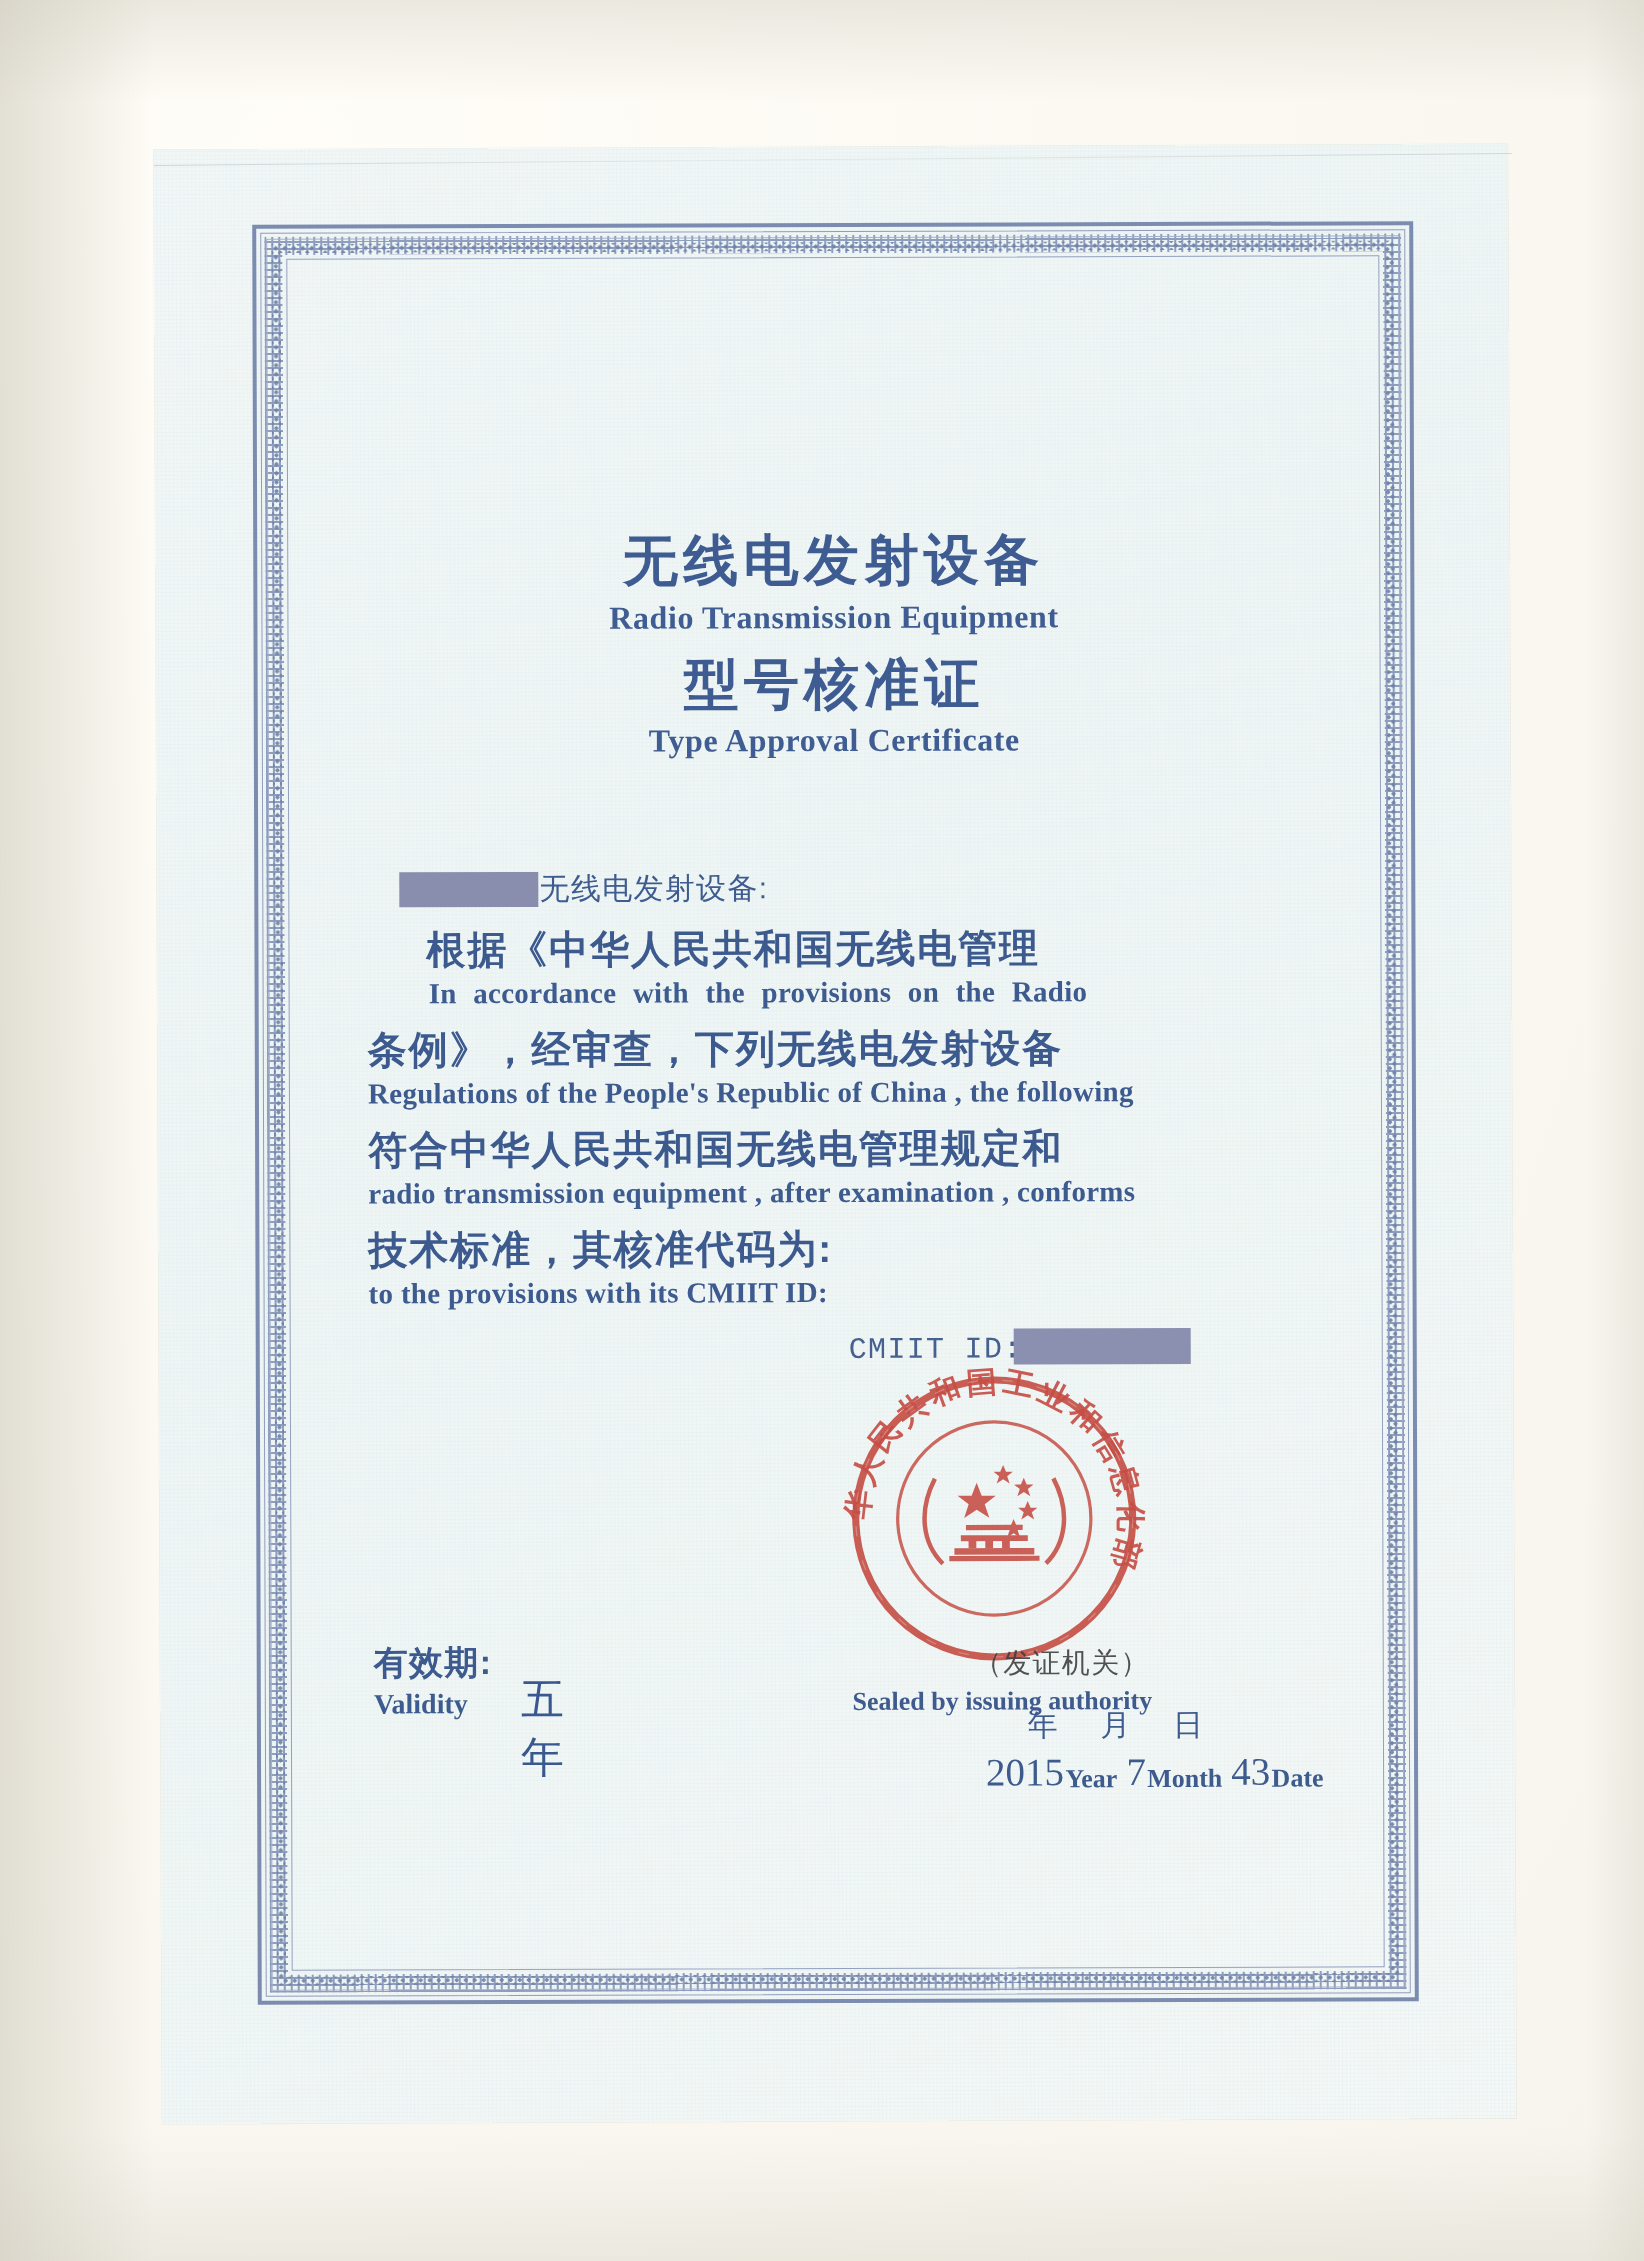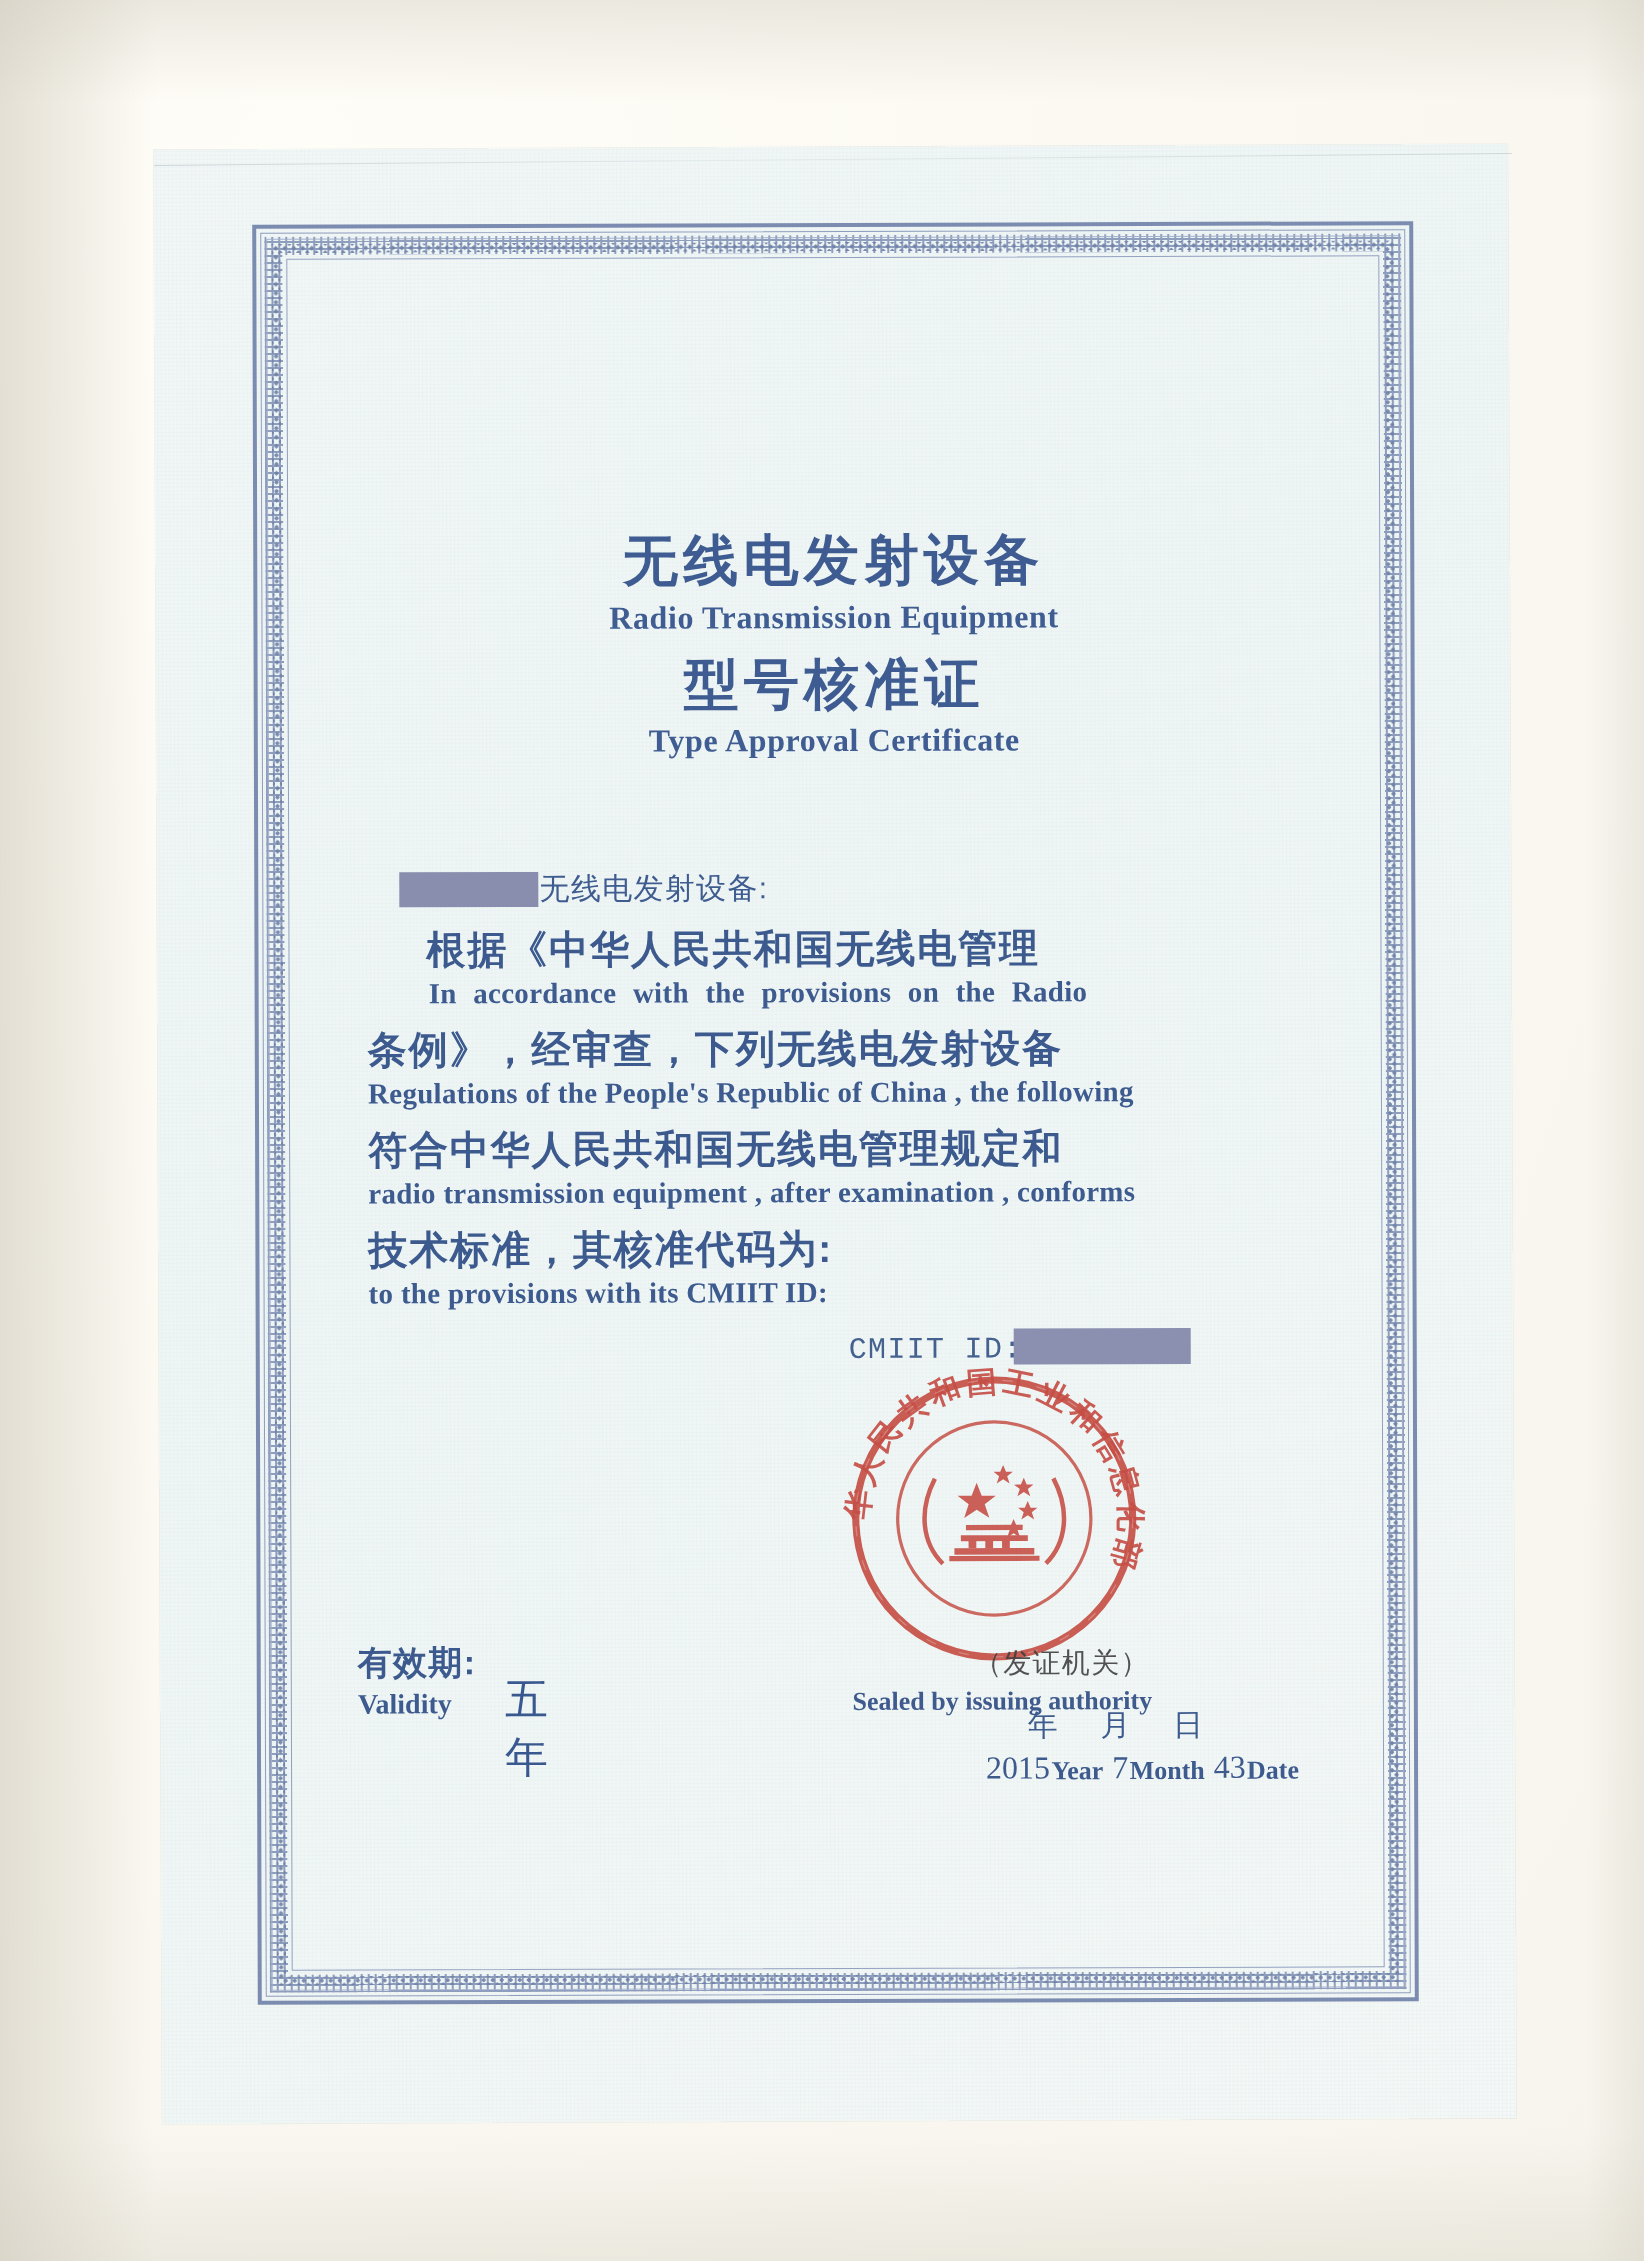--- a/index.html
+++ b/index.html
@@ -275,21 +275,21 @@
     text-align: center;
     font-family: "Liberation Serif", serif;
     font-weight: bold;
     font-size: 26px;
     color: #3f5b8e;
   }
 
   
   .validity {
     position: absolute;
-    left: 101px;
+    left: 117px;
     top: 1416px;
   }
   .v-cn {
     font-family: "Liberation Sans", sans-serif;
     font-weight: bold;
     font-size: 34px;
     letter-spacing: 1.3px;
     color: #3d5a8e;
   }
   .v-en {
@@ -328,21 +328,21 @@
   .d-en {
     font-family: "Liberation Serif", serif;
     font-weight: bold;
     font-size: 26px;
     margin-top: 2.6px;
     display: flex;
     align-items: flex-end;
   }
   .d-en .num {
     font-family: "Liberation Serif", serif;
-    font-size: 32px;
+    font-size: 39px;
     font-weight: normal;
     margin-right: 1.3px;
   }
   .d-en .lbl { margin-right: 9px; }
 
   
   .streak {
     position: absolute;
     background: rgba(170,165,150,0.10);
     pointer-events: none;

